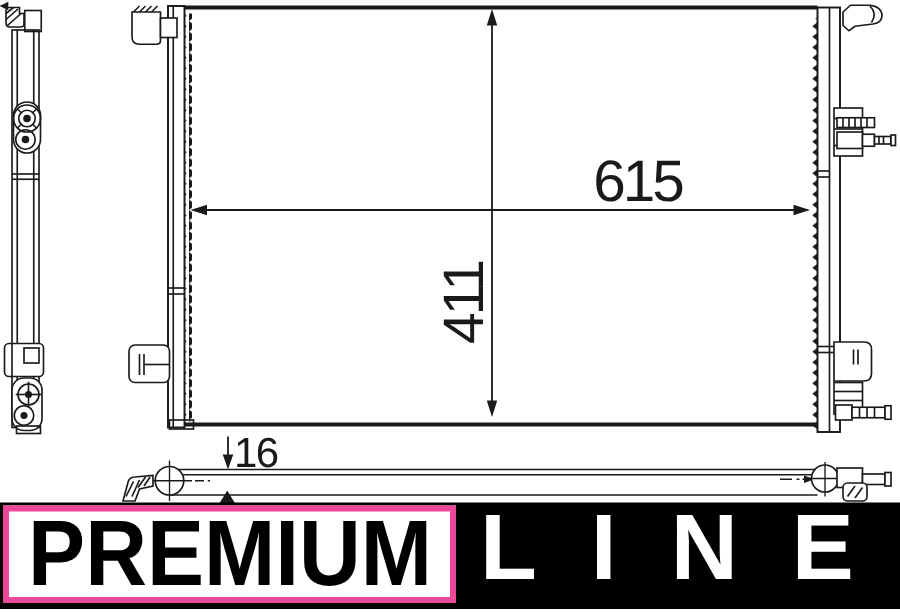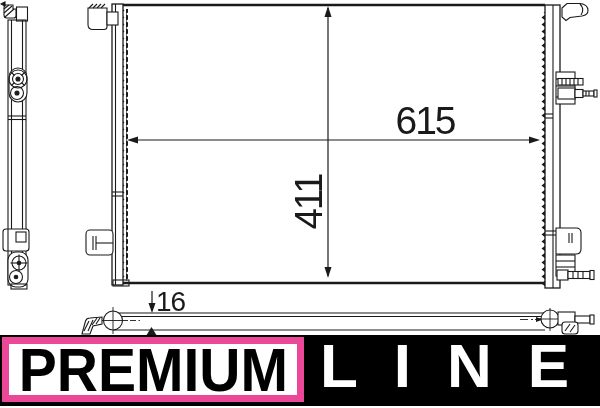--- a/index.html
+++ b/index.html
@@ -2,21 +2,21 @@
 <html><head>
 <meta charset="utf-8">
 <style>
   html,body{margin:0;padding:0;background:#fff;}
   body{width:600px;height:408px;position:relative;overflow:hidden;font-family:"Liberation Sans",sans-serif;}
   .stage{position:absolute;left:0;top:0;width:488px;height:408px;}
   svg{position:absolute;left:0;top:0;}
   svg text{font-family:"Liberation Sans",sans-serif;fill:#1a1a1a;}
 
   .logo-band{position:absolute;left:0;top:335px;width:600px;height:71px;background:#000;display:flex;align-items:stretch;}
-  .premium-box{width:302px;margin:2px 0 4px 2px;background:#fff;border:7px solid #ec4899;box-sizing:border-box;
+  .premium-box{width:302px;margin:2px 0 4px 2px;background:#fff;border:4px solid #ec4899;box-sizing:border-box;
                display:flex;align-items:center;justify-content:center;overflow:hidden;}
   .premium-box span{font-weight:bold;font-size:62px;line-height:1;color:#000;white-space:nowrap;
                     transform:scaleX(0.92);letter-spacing:0px;}
   .line-box{flex:1;display:flex;align-items:flex-start;padding-left:16px;overflow:hidden;}
   .line-box span{font-weight:bold;font-size:62px;line-height:1;color:#fff;white-space:nowrap;letter-spacing:36px;}
 </style>
 </head>
 <body>
 
 <div class="stage">

